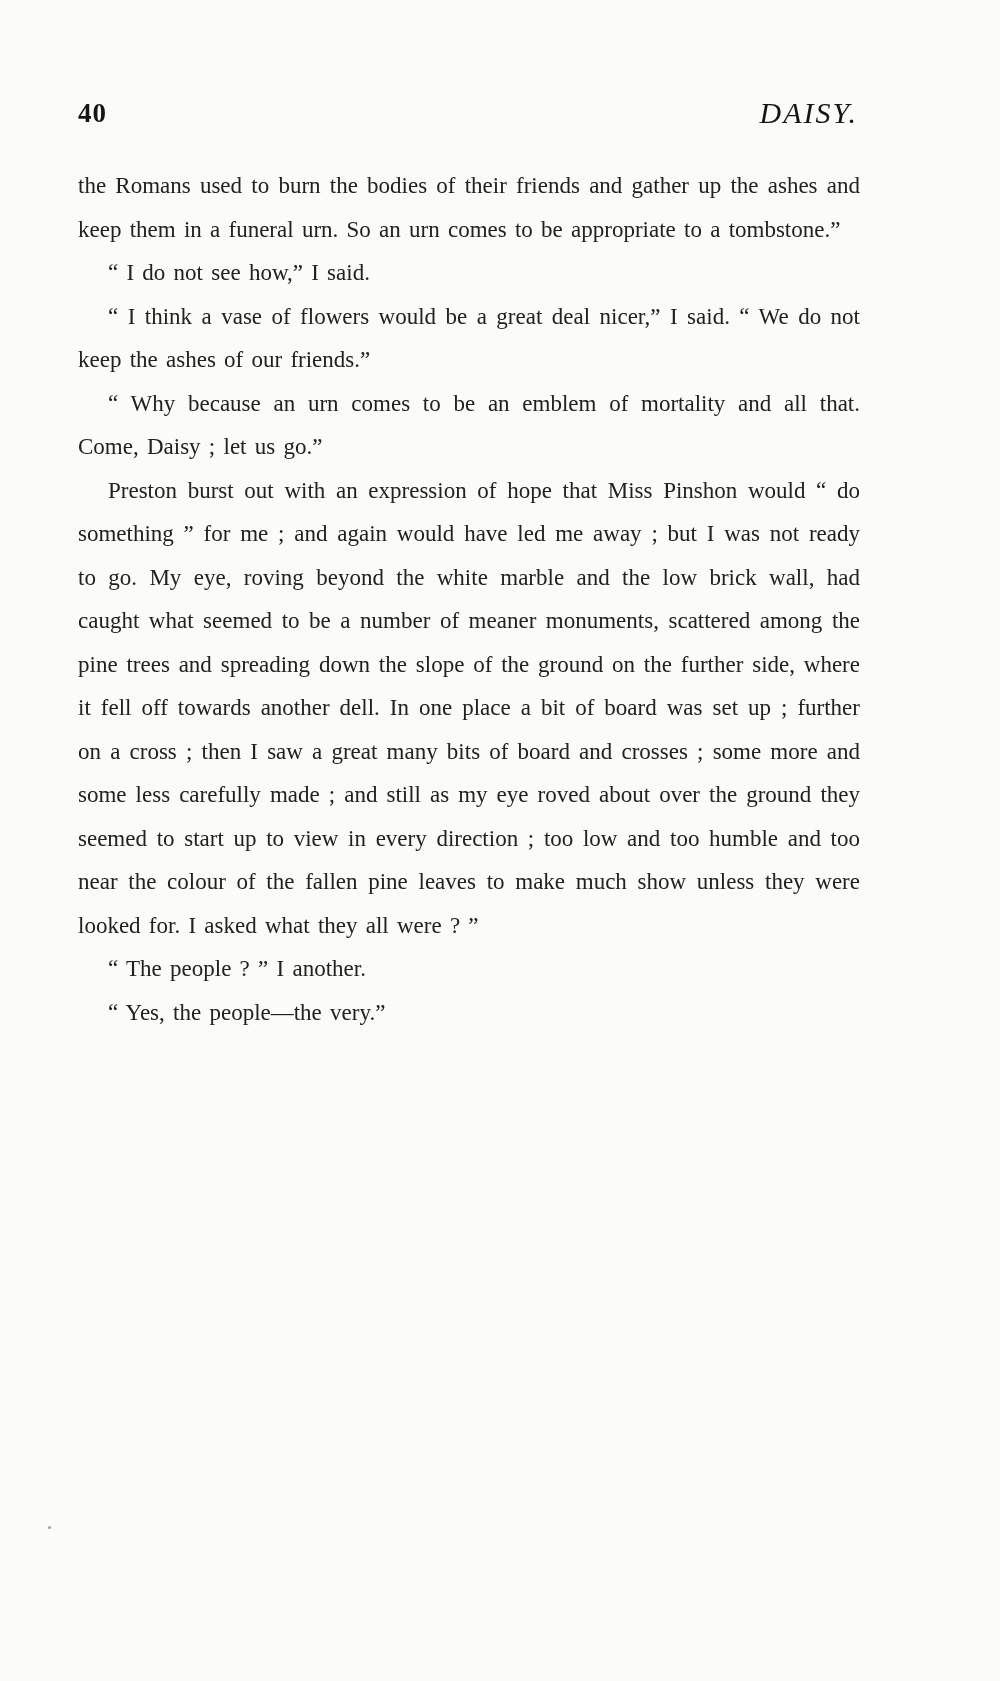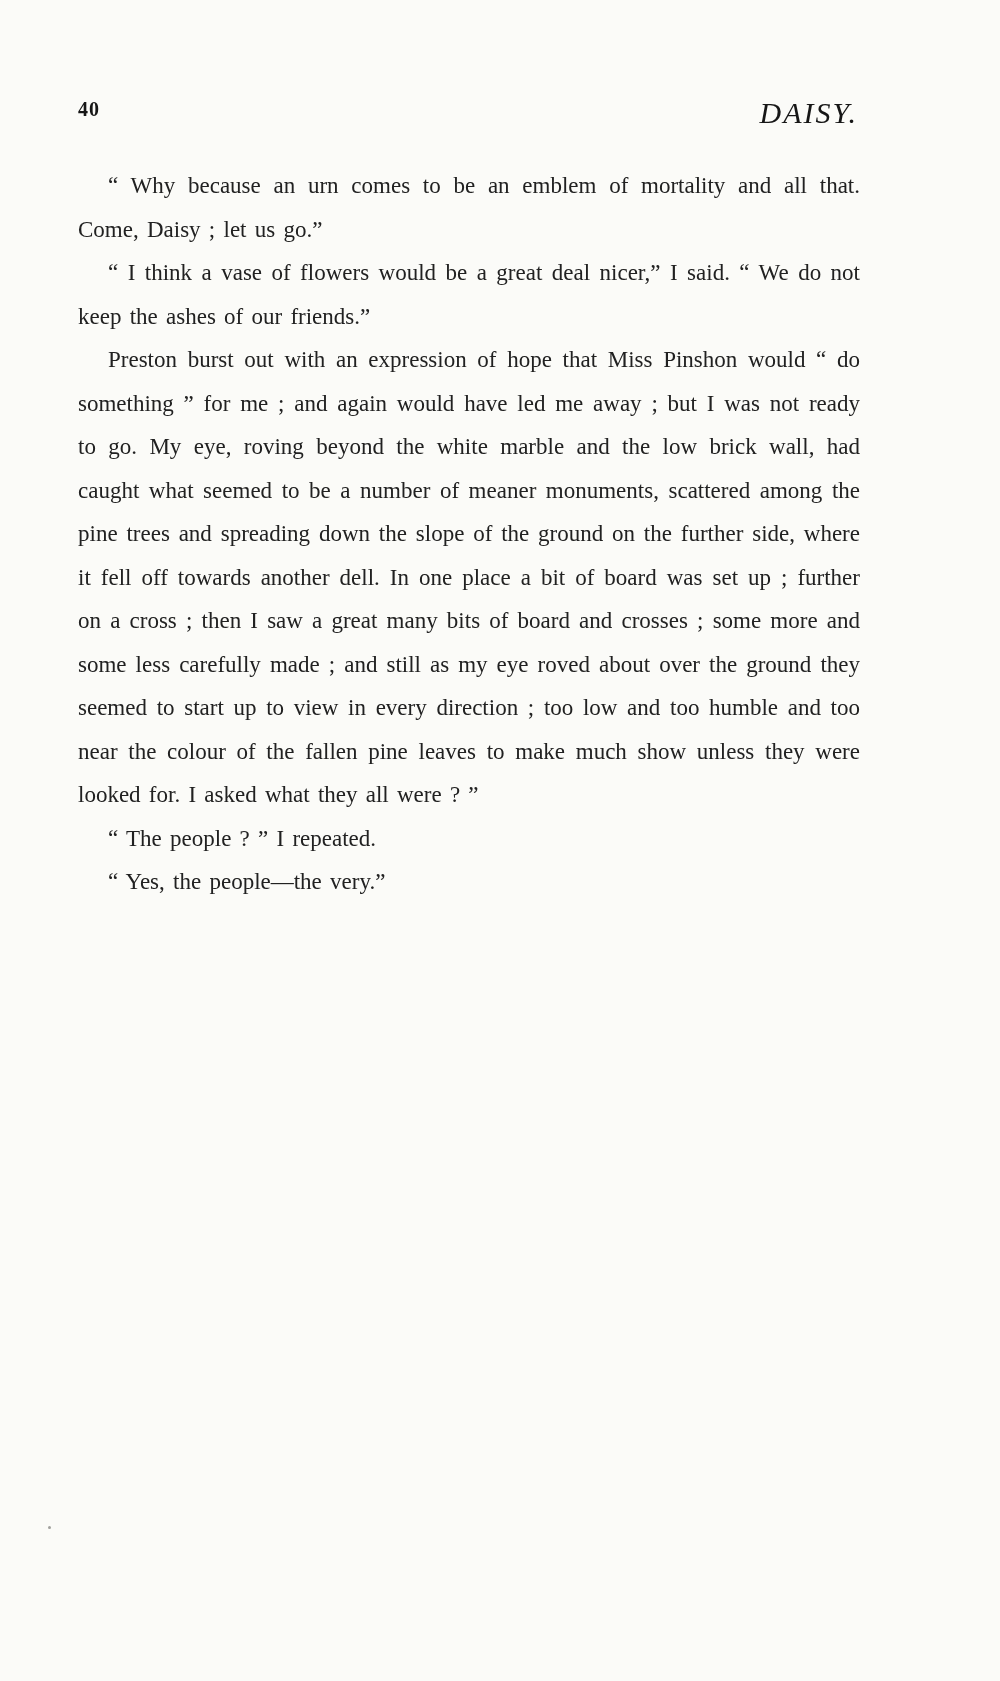--- a/index.html
+++ b/index.html
@@ -27,21 +27,21 @@
   .page-header {
     position: relative;
     width: 780px;
     height: 30px;
   }
 
   .page-number {
     position: absolute;
     left: 0;
     top: 2px;
-    font-size: 20px;
+    font-size: 27px;
     font-weight: 700;
     letter-spacing: 1px;
     color: #161616;
   }
 
   .running-title {
     position: absolute;
     left: 0;
     right: 0;
     top: 0;
@@ -84,22 +84,24 @@
 <body>
 
 <div class="page">
 
   <header class="page-header">
     <span class="page-number">40</span>
     <span class="running-title">DAISY.</span>
   </header>
 
   <main class="text-block">
+    <p class="para">the Romans used to burn the bodies of their friends and gather up the ashes and keep them in a funeral urn.  So an urn comes to be appropriate to a tombstone.”</p>
+    <p class="para indent">“ I do not see how,” I said.</p>
+    <p class="para indent">“ I think a vase of flowers would be a great deal nicer,” I said. “ We do not keep the ashes of our friends.”</p>
     <p class="para indent">“ Why because an urn comes to be an emblem of mortality and all that.  Come, Daisy ; let us go.”</p>
-    <p class="para indent">“ I think a vase of flowers would be a great deal nicer,” I said. “ We do not keep the ashes of our friends.”</p>
     <p class="para indent">Preston burst out with an expression of hope that Miss Pinshon would “ do something ” for me ; and again would have led me away ; but I was not ready to go.  My eye, roving beyond the white marble and the low brick wall, had caught what seemed to be a number of meaner monuments, scattered among the pine trees and spreading down the slope of the ground on the further side, where it fell off towards another dell.  In one place a bit of board was set up ; further on a cross ; then I saw a great many bits of board and crosses ; some more and some less carefully made ; and still as my eye roved about over the ground they seemed to start up to view in every direction ; too low and too humble and too near the colour of the fallen pine leaves to make much show unless they were looked for.  I asked what they all were ? ”</p>
-    <p class="para indent">“ The people ? ” I repeated.</p>
+    <p class="para indent">“ The people ? ” I another.</p>
     <p class="para indent">“ Yes, the people—the very.”</p>
   </main>
 
   <div class="scan-artifact"></div>
 
 </div>
 
 </body></html>

